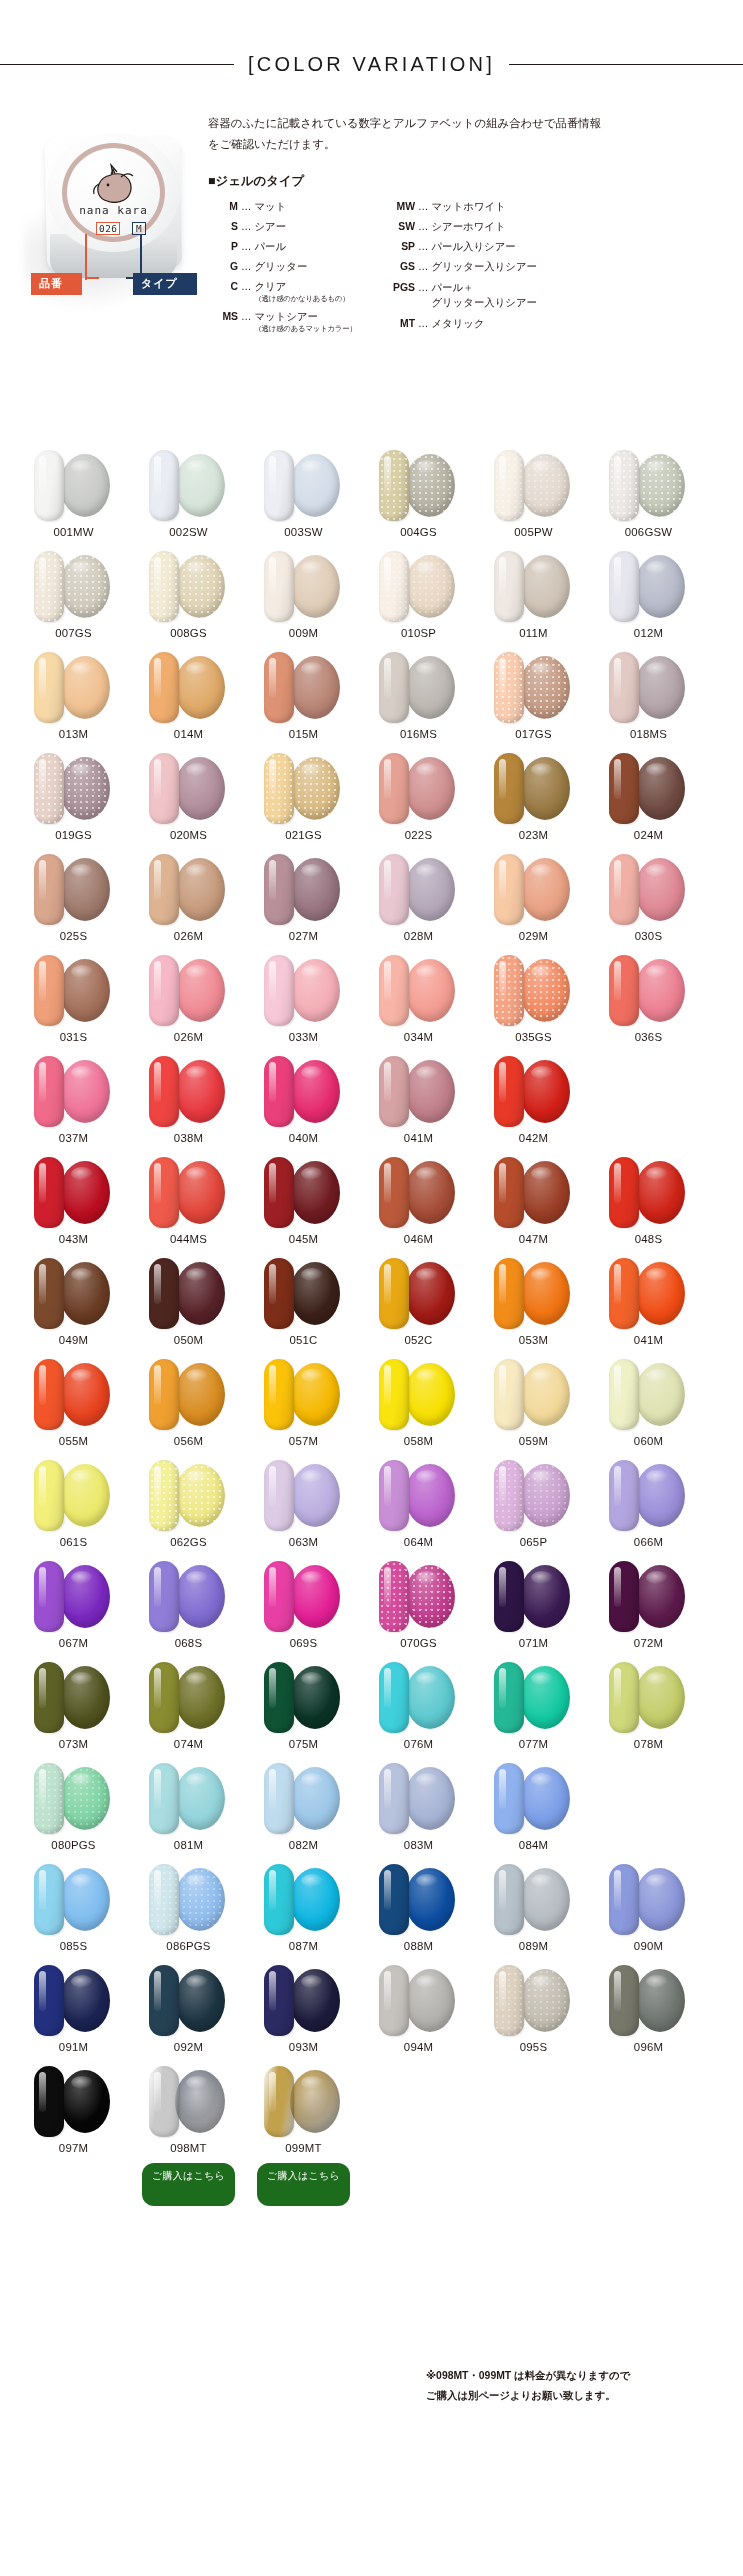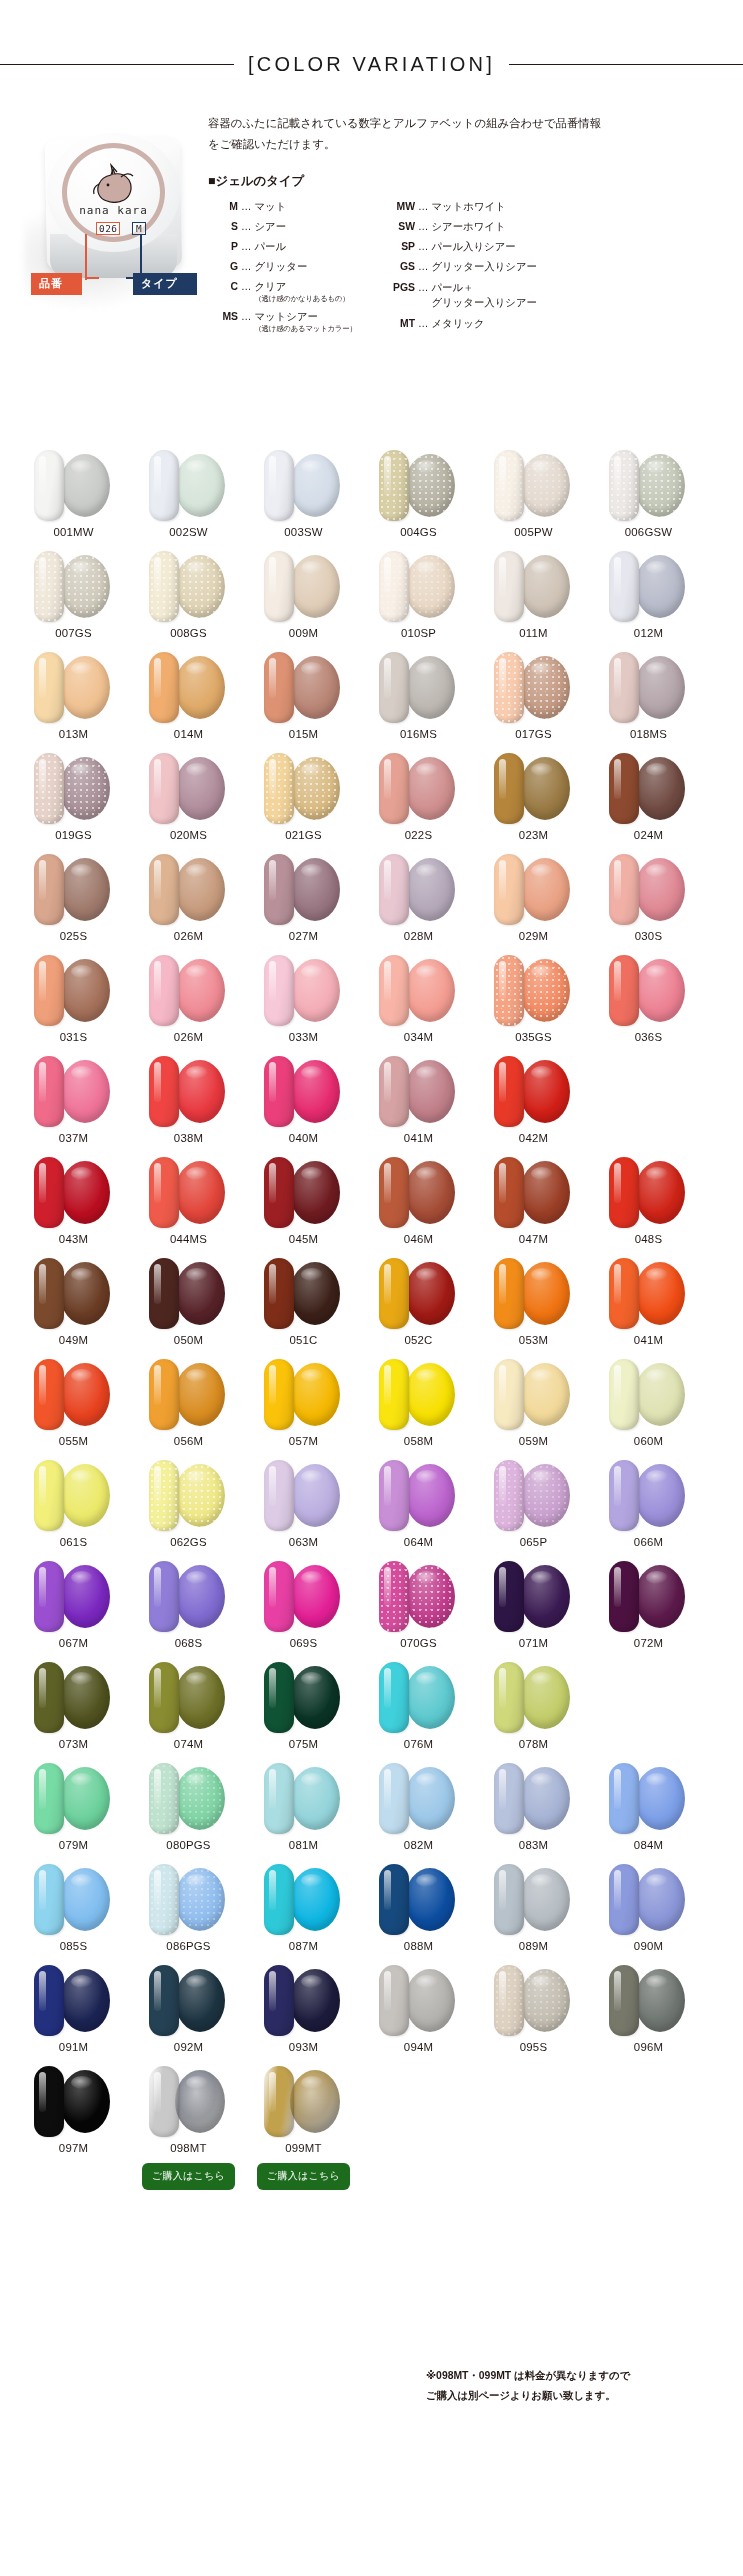--- a/index.html
+++ b/index.html
@@ -264,22 +264,22 @@
   .buy-row {
     display: flex;
     padding: 4px 16px 0 16px;
   }
   .buy-slot { width: 115px; flex: 0 0 115px; display:flex; justify-content:center; }
   .buy-btn {
     display: inline-block;
     background: #1d6b1d;
     color: #ffffff;
     font-size: 10px;
-    padding: 6px 10px 7px 10px;
-    border-radius: 6px;
+    padding: 6px 10px 23px 10px;
+    border-radius: 12px;
     border: none;
     letter-spacing: 0.3px;
     cursor: pointer;
     white-space: nowrap;
   }
   .footnote {
     position: absolute;
     left: 426px;
     top: 2366px;
     width: 297px;
@@ -1148,38 +1148,38 @@
         <div class="chip">
           <div class="blob" style="background: radial-gradient(at 38% 28%, rgba(255, 255, 255, 0.28), rgba(255, 255, 255, 0) 55%), rgb(92, 201, 207); box-shadow: rgba(0, 0, 0, 0.18) -3px -5px 7px inset;"></div>
           <div class="tip" style="background: linear-gradient(100deg, rgb(63, 208, 220) 0%, rgb(63, 208, 220) 55%, rgba(0, 0, 0, 0.1) 100%), rgb(63, 208, 220); box-shadow: rgba(0, 0, 0, 0.16) -2px -2px 5px inset, rgba(0, 0, 0, 0.1) 1px 1px 2px;"></div>
           <div class="gloss-tip"></div>
           <div class="gloss-blob"></div>
         </div>
         <div class="code">076M</div>
       </div>
       <div class="cell">
         <div class="chip">
+          <div class="blob" style="background: radial-gradient(at 38% 28%, rgba(255, 255, 255, 0.28), rgba(255, 255, 255, 0) 55%), rgb(19, 201, 161); box-shadow: rgba(0, 0, 0, 0.18) -3px -5px 7px inset;"></div>
+          <div class="tip" style="background: linear-gradient(100deg, rgb(36, 184, 151) 0%, rgb(36, 184, 151) 55%, rgba(0, 0, 0, 0.1) 100%), rgb(36, 184, 151); box-shadow: rgba(0, 0, 0, 0.16) -2px -2px 5px inset, rgba(0, 0, 0, 0.1) 1px 1px 2px;"></div>
+          <div class="gloss-tip"></div>
+          <div class="gloss-blob"></div>
+        </div>
+        <div class="code">077M</div>
+      </div>
+      <div class="cell">
+        <div class="chip">
           <div class="blob" style="background: radial-gradient(at 38% 28%, rgba(255, 255, 255, 0.28), rgba(255, 255, 255, 0) 55%), rgb(195, 205, 106); box-shadow: rgba(0, 0, 0, 0.18) -3px -5px 7px inset;"></div>
           <div class="tip" style="background: linear-gradient(100deg, rgb(207, 216, 122) 0%, rgb(207, 216, 122) 55%, rgba(0, 0, 0, 0.1) 100%), rgb(207, 216, 122); box-shadow: rgba(0, 0, 0, 0.16) -2px -2px 5px inset, rgba(0, 0, 0, 0.1) 1px 1px 2px;"></div>
           <div class="gloss-tip"></div>
           <div class="gloss-blob"></div>
         </div>
         <div class="code">078M</div>
       </div>
     </div>
     <div class="grid-row">
-      <div class="cell">
-        <div class="chip">
-          <div class="blob" style="background: radial-gradient(at 38% 28%, rgba(255, 255, 255, 0.28), rgba(255, 255, 255, 0) 55%), rgb(108, 209, 156); box-shadow: rgba(0, 0, 0, 0.18) -3px -5px 7px inset;"></div>
-          <div class="tip" style="background: linear-gradient(100deg, rgb(119, 219, 165) 0%, rgb(119, 219, 165) 55%, rgba(0, 0, 0, 0.1) 100%), rgb(119, 219, 165); box-shadow: rgba(0, 0, 0, 0.16) -2px -2px 5px inset, rgba(0, 0, 0, 0.1) 1px 1px 2px;"></div>
-          <div class="gloss-tip"></div>
-          <div class="gloss-blob"></div>
-        </div>
-        <div class="code">079M</div>
-      </div>
       <div class="cell">
         <div class="chip">
           <div class="blob" style="background: radial-gradient(at 38% 28%, rgba(255, 255, 255, 0.28), rgba(255, 255, 255, 0) 55%), rgb(127, 211, 164); box-shadow: rgba(0, 0, 0, 0.18) -3px -5px 7px inset;">
             <div class="sparkle" style="opacity: 0.38;"></div>
           </div>
           <div class="tip" style="background: linear-gradient(100deg, rgb(191, 226, 207) 0%, rgb(191, 226, 207) 55%, rgba(0, 0, 0, 0.1) 100%), rgb(191, 226, 207); box-shadow: rgba(0, 0, 0, 0.16) -2px -2px 5px inset, rgba(0, 0, 0, 0.1) 1px 1px 2px;">
             <div class="sparkle" style="opacity: 0.38;"></div>
           </div>
           <div class="gloss-tip"></div>
           <div class="gloss-blob"></div>

